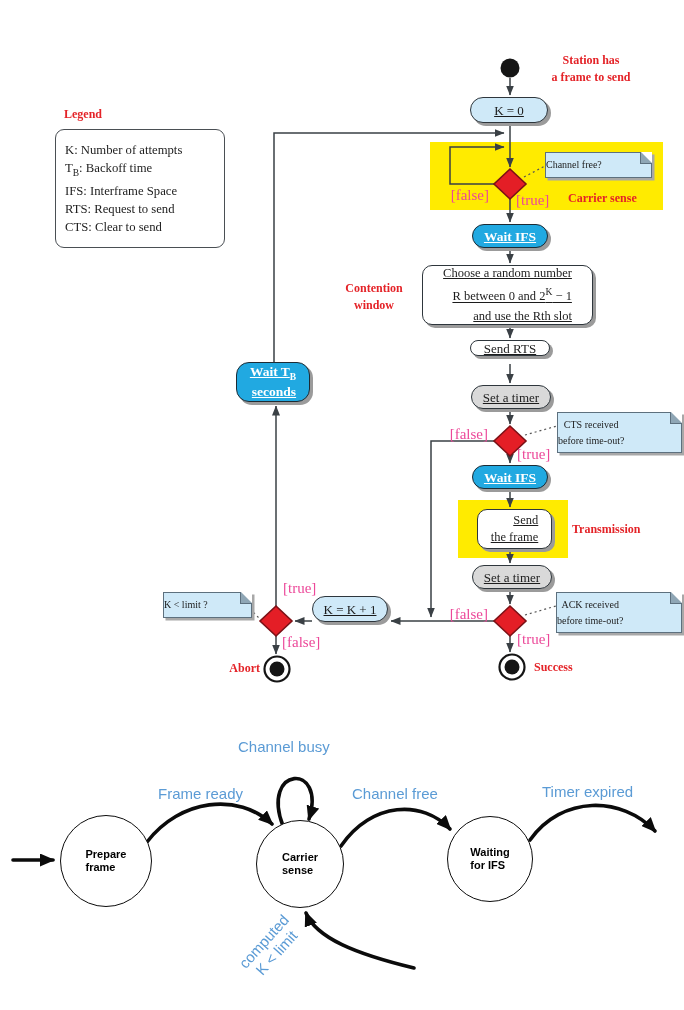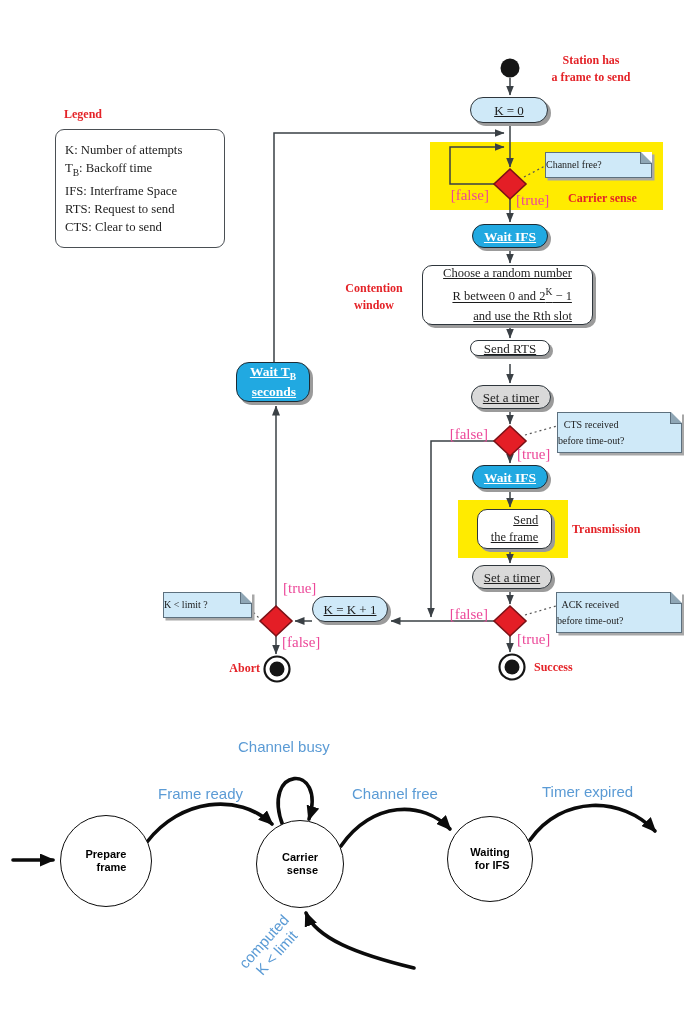--- a/index.html
+++ b/index.html
@@ -24,21 +24,21 @@
         line-height:16px;box-shadow:2.5px 2.5px 0 #a8a8a8;box-sizing:border-box;}
   .fold{position:absolute;top:-1px;right:-1px;width:11px;height:11px;
         background:linear-gradient(225deg,#ffffff 49%,#8fa6b5 51%);border-left:1px solid var(--noteborder);
         border-bottom:1px solid var(--noteborder);}
   .redlab{position:absolute;color:var(--red);font-weight:bold;font-size:12px;line-height:17px;}
   .bracket{position:absolute;font-size:15px;color:#ec4899;}
   .tr{text-align:right;} .tc{text-align:center;}
   .legendbox{position:absolute;border:1.2px solid #4a4f54;border-radius:9px;background:#fff;
              padding:11px 9px;font-size:12.7px;line-height:18px;}
   .state{position:absolute;border:1.4px solid #0c0c0c;border-radius:50%;background:#fff;
-         display:flex;align-items:center;justify-content:center;text-align:right;
+         display:flex;align-items:center;justify-content:center;text-align:left;
          font-family:"Liberation Sans",sans-serif;font-weight:bold;font-size:11px;line-height:13px;color:#000;}
   .bluelab{position:absolute;color:var(--bluelabel);font-family:"Liberation Sans",sans-serif;
            font-size:15px;line-height:17px;}
   sub,sup{font-size:9.5px;}
 </style>
 </head>
 <body>
 
 <div class="canvas">
 

